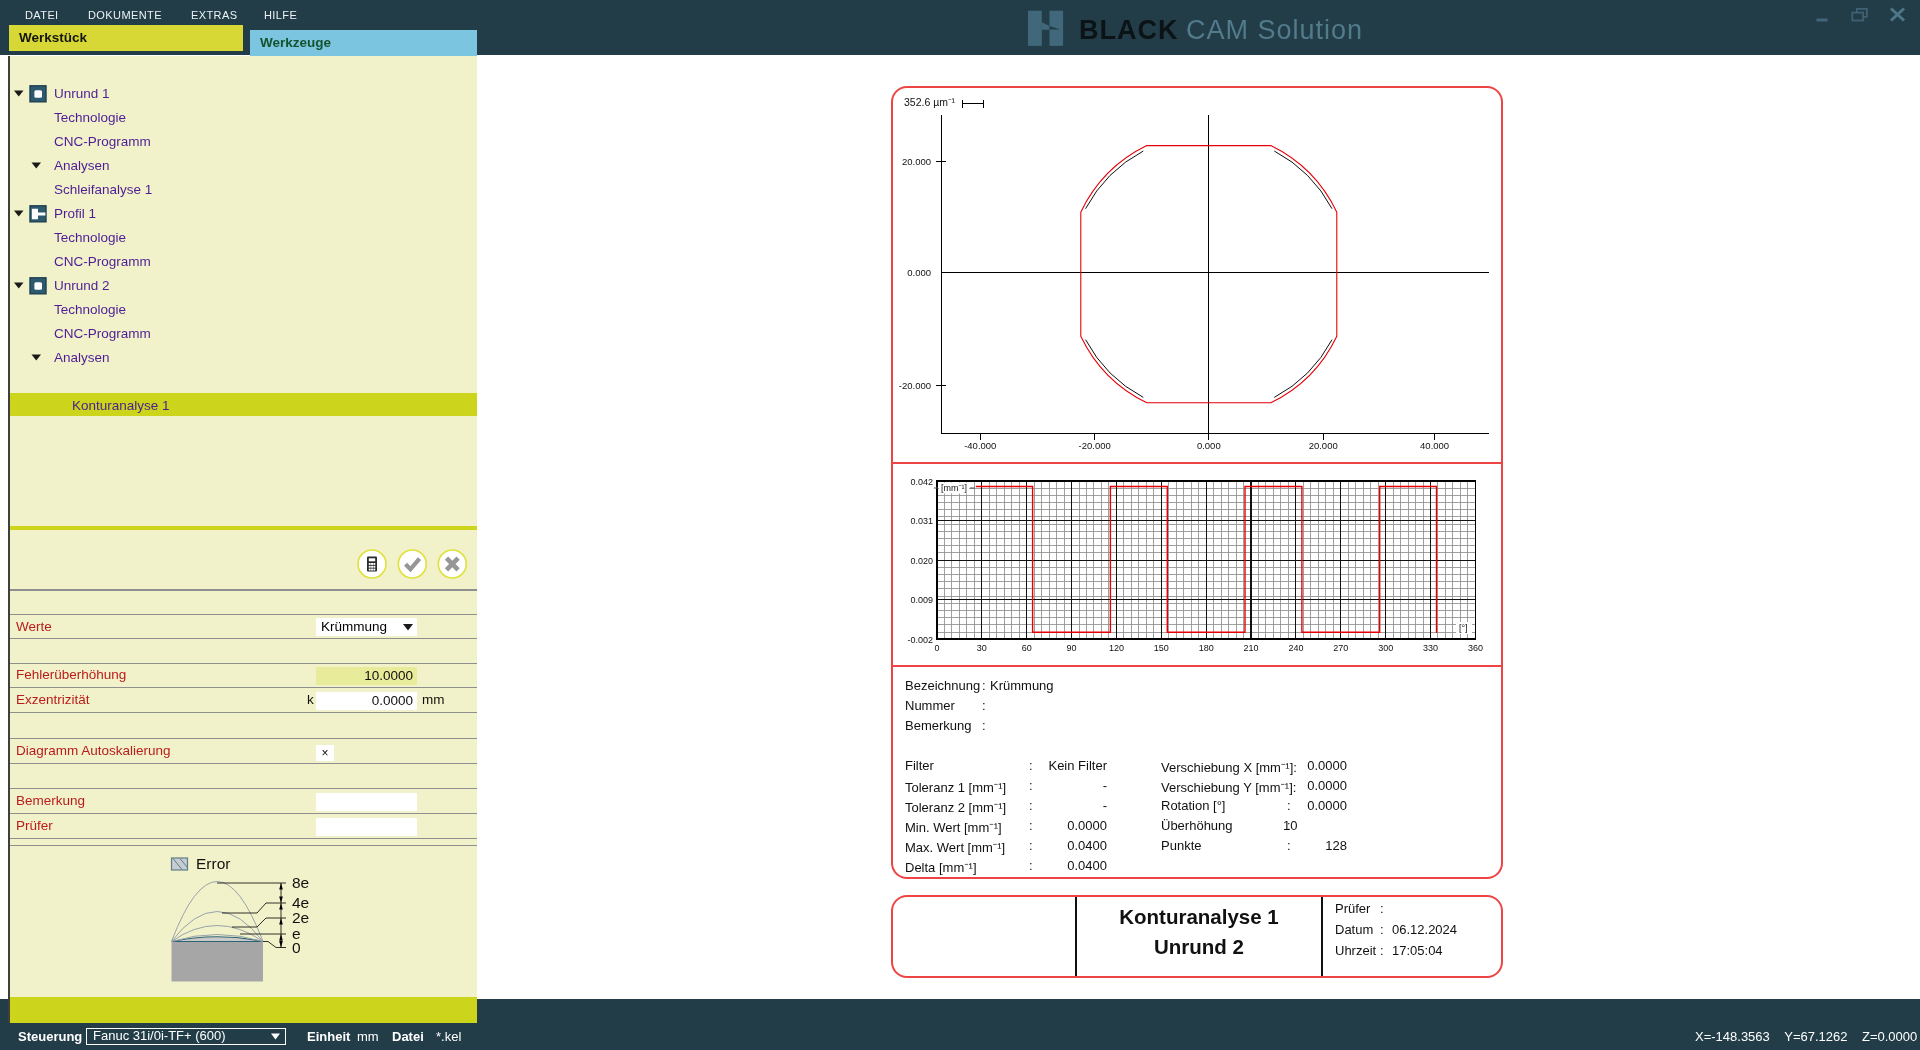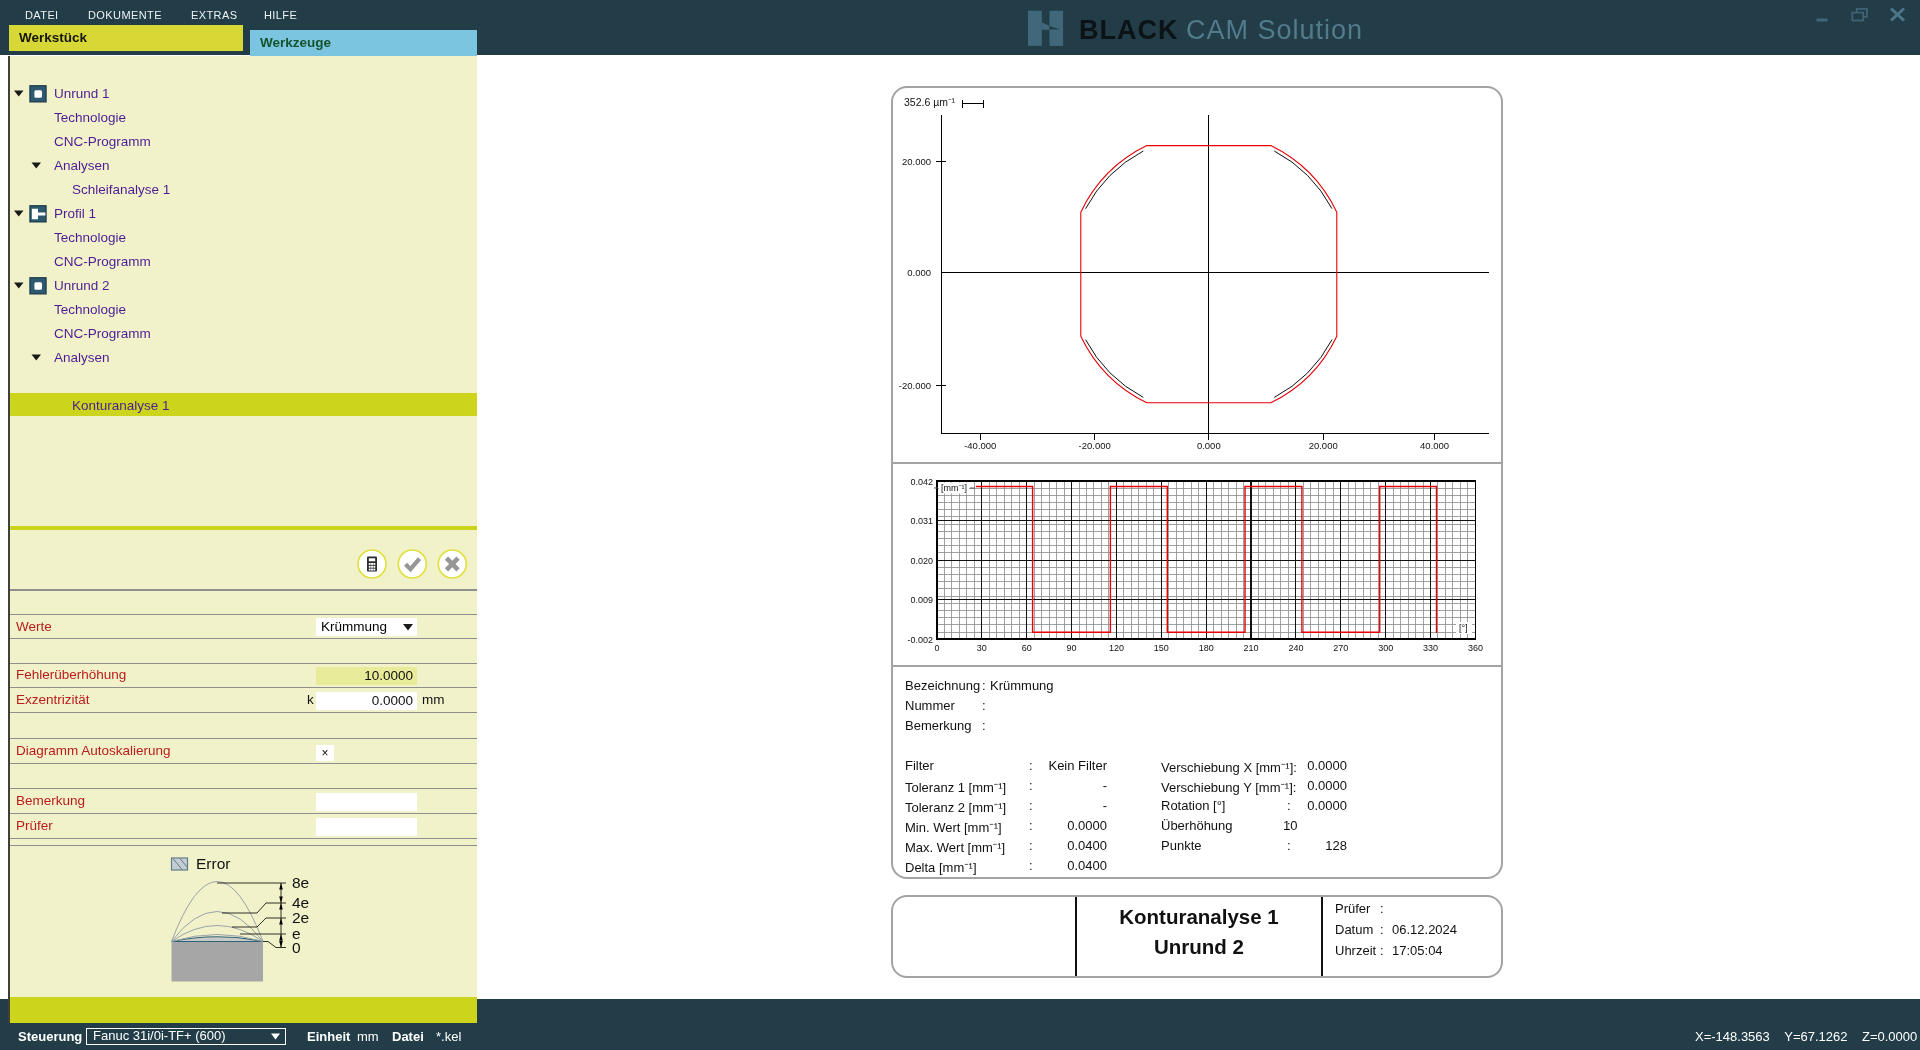--- a/index.html
+++ b/index.html
@@ -20,21 +20,21 @@
   #leftedge { position:absolute; left:8px; top:56px; width:2px; height:967px; background:#3f3f3c; z-index:6; }
   #leftpanel .row { position:absolute; left:0; width:467px; height:24px; line-height:24px; font-size:13.5px; color:#4c1d95; }
   .sep { position:absolute; left:0; width:467px; height:1px; background:#8f8f8f; }
   .flabel { position:absolute; left:6px; font-size:13.5px; color:#b91c1c; height:24px; line-height:24px; }
   .finput { position:absolute; left:306px; width:101px; height:18px; background:#fff; font-size:13.5px;
      line-height:18px; text-align:right; padding-right:4px; color:#101010; }
   
   #statusbar { position:absolute; left:0; top:999px; width:1920px; height:51px; background:#223d48; }
   #statusbar .s { position:absolute; color:#fff; font-size:13px; line-height:16px;text-align:center; }
   
-  .panel { position:absolute; border:2px solid #a3a3a3; background:#fff; }
+  .panel { position:absolute; border:2px solid #ef4444; background:#fff; }
 </style>
 </head>
 <body>
 <div id="app">
 
   <div id="header"></div>
   <div class="menuitem" style="left:25px;">DATEI</div>
   <div class="menuitem" style="left:88px;">DOKUMENTE</div>
   <div class="menuitem" style="left:191px;">EXTRAS</div>
   <div class="menuitem" style="left:264px;">HILFE</div>
@@ -78,21 +78,21 @@
         <rect x="20" y="221.8" width="16" height="16" fill="#2e5a70" stroke="#1d4051" stroke-width="1.4"></rect>
         <rect x="24.4" y="226.2" width="7.6" height="7.6" rx="1.5" fill="#fff"></rect>
         <rect x="20" y="149.8" width="16" height="16" fill="#2e5a70" stroke="#1d4051" stroke-width="1.4"></rect>
         <path d="M21.8,152.8 h6.2 v3.6 h7.4 v3.2 h-7.4 v3.6 h-6.2 z" fill="#fff"></path>
       </g>
     </svg>
     <div class="row" style="top:26px;  padding-left:44px;">Unrund 1</div>
     <div class="row" style="top:50px;  padding-left:44px;">Technologie</div>
     <div class="row" style="top:74px;  padding-left:44px;">CNC-Programm</div>
     <div class="row" style="top:98px;  padding-left:44px;">Analysen</div>
-    <div class="row" style="top:122px; padding-left:62px;">Schleifanalyse 1</div>
+    <div class="row" style="top:122px; padding-left:44px;">Schleifanalyse 1</div>
     <div class="row" style="top:146px; padding-left:44px;">Profil 1</div>
     <div class="row" style="top:170px; padding-left:44px;">Technologie</div>
     <div class="row" style="top:194px; padding-left:44px;">CNC-Programm</div>
     <div class="row" style="top:218px; padding-left:44px;">Unrund 2</div>
     <div class="row" style="top:242px; padding-left:44px;">Technologie</div>
     <div class="row" style="top:266px; padding-left:44px;">CNC-Programm</div>
     <div class="row" style="top:290px; padding-left:44px;">Analysen</div>
     <div class="row" style="top:338px; padding-left:62px;">Konturanalyse 1</div>
 
     <div class="abs" style="left:0;top:470px;width:467px;height:3.5px;background:#ccd41c;"></div>

